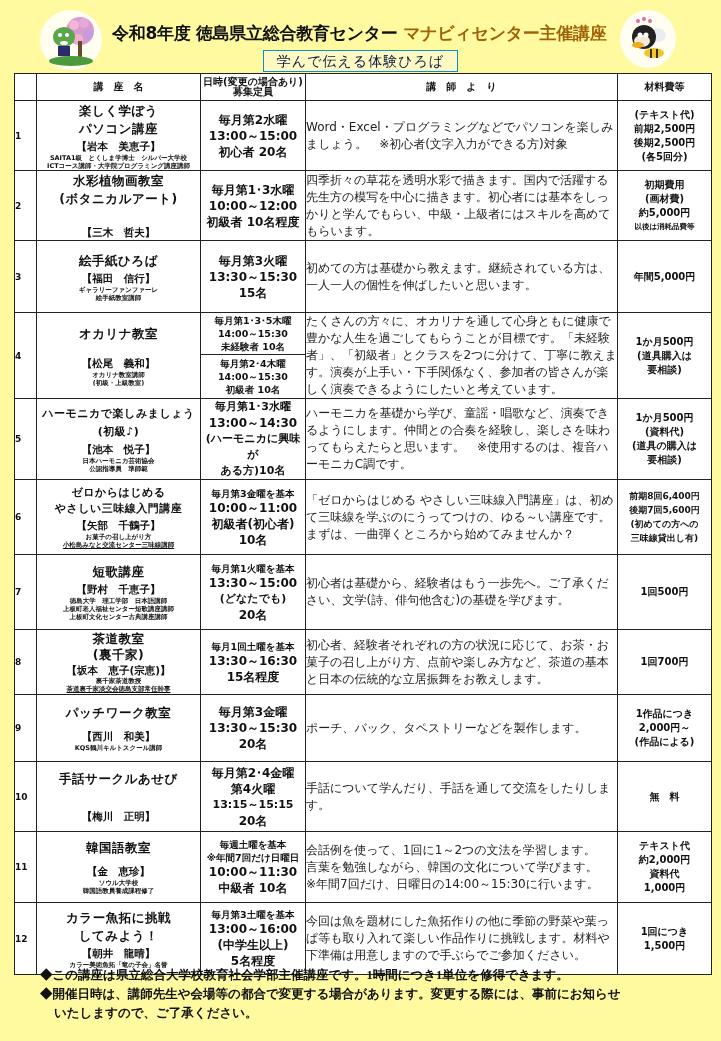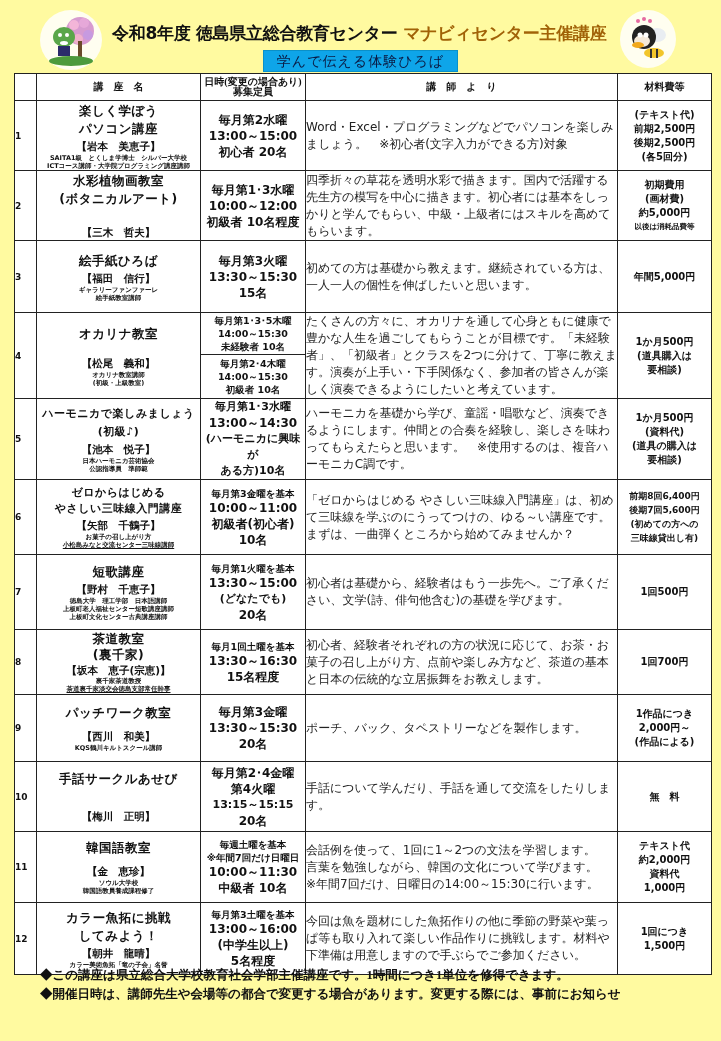--- a/index.html
+++ b/index.html
@@ -16,32 +16,32 @@
   }
   #mascot-left { left:40px; top:10px; width:62px; height:60px; }
   #mascot-right { left:620px; top:10px; width:56px; height:58px; }
   .title {
     position:absolute; left:112px; top:22px; width:500px;
     font-size:17px; font-weight:bold; white-space:nowrap; letter-spacing:-0.3px;
   }
   .title .red { color:#a16207; }
   .subtitle {
     position:absolute; left:263px; top:50px; width:193px; height:20px;
-    background:#0ea5e9; color:#0b1b44; font-size:14px;
+    background:#fef9c3; color:#0b1b44; font-size:14px;
     text-align:center; line-height:20px; letter-spacing:1px;
     border:1px solid #0a90c8;
   }
   table.grid {
     position:absolute; left:14px; top:73px; width:697px;
     border-collapse:collapse; table-layout:fixed; background:#fff;
   }
   table.grid td, table.grid th {
     border:1.5px solid #222; padding:0; vertical-align:middle;
   }
-  th { font-weight:bold; font-size:10px; height:26px; text-align:center;font-family:Liberation Serif, serif; }
+  th { font-weight:bold; font-size:10px; height:26px; text-align:center; }
   th.small { font-size:10px; line-height:10px; }
   td.num { font-size:9px; font-weight:bold; padding-left:4px; text-align:left; }
   td.name { text-align:center; font-weight:bold; }
   .cname { font-size:12.5px; line-height:18px; letter-spacing:0.5px; }
   .inst { font-size:10.5px; line-height:16px; }
   .aff { font-size:6.5px; line-height:8px; }
   td.date { text-align:center; font-weight:bold; font-size:12px; line-height:16px;margin-top:31px; }
   td.date .s { font-size:11px; }
   td.date .xs { font-size:9.5px; line-height:13px; }
   td.desc { font-size:12px; line-height:17px; padding-left:3px; padding-right:3px; color:#222; font-weight:normal; }
@@ -384,13 +384,14 @@
         <div>1回につき</div>
         <div>1,500円</div>
       </td>
     </tr>
   </tbody>
 </table>
 
 <div class="notes">
   <div>◆この講座は県立総合大学校教育社会学部主催講座です。1時間につき1単位を修得できます。</div>
   <div>◆開催日時は、講師先生や会場等の都合で変更する場合があります。変更する際には、事前にお知らせ</div>
+  <div class="line2">いたしますので、ご了承ください。</div>
 </div>
 
 </body></html>

